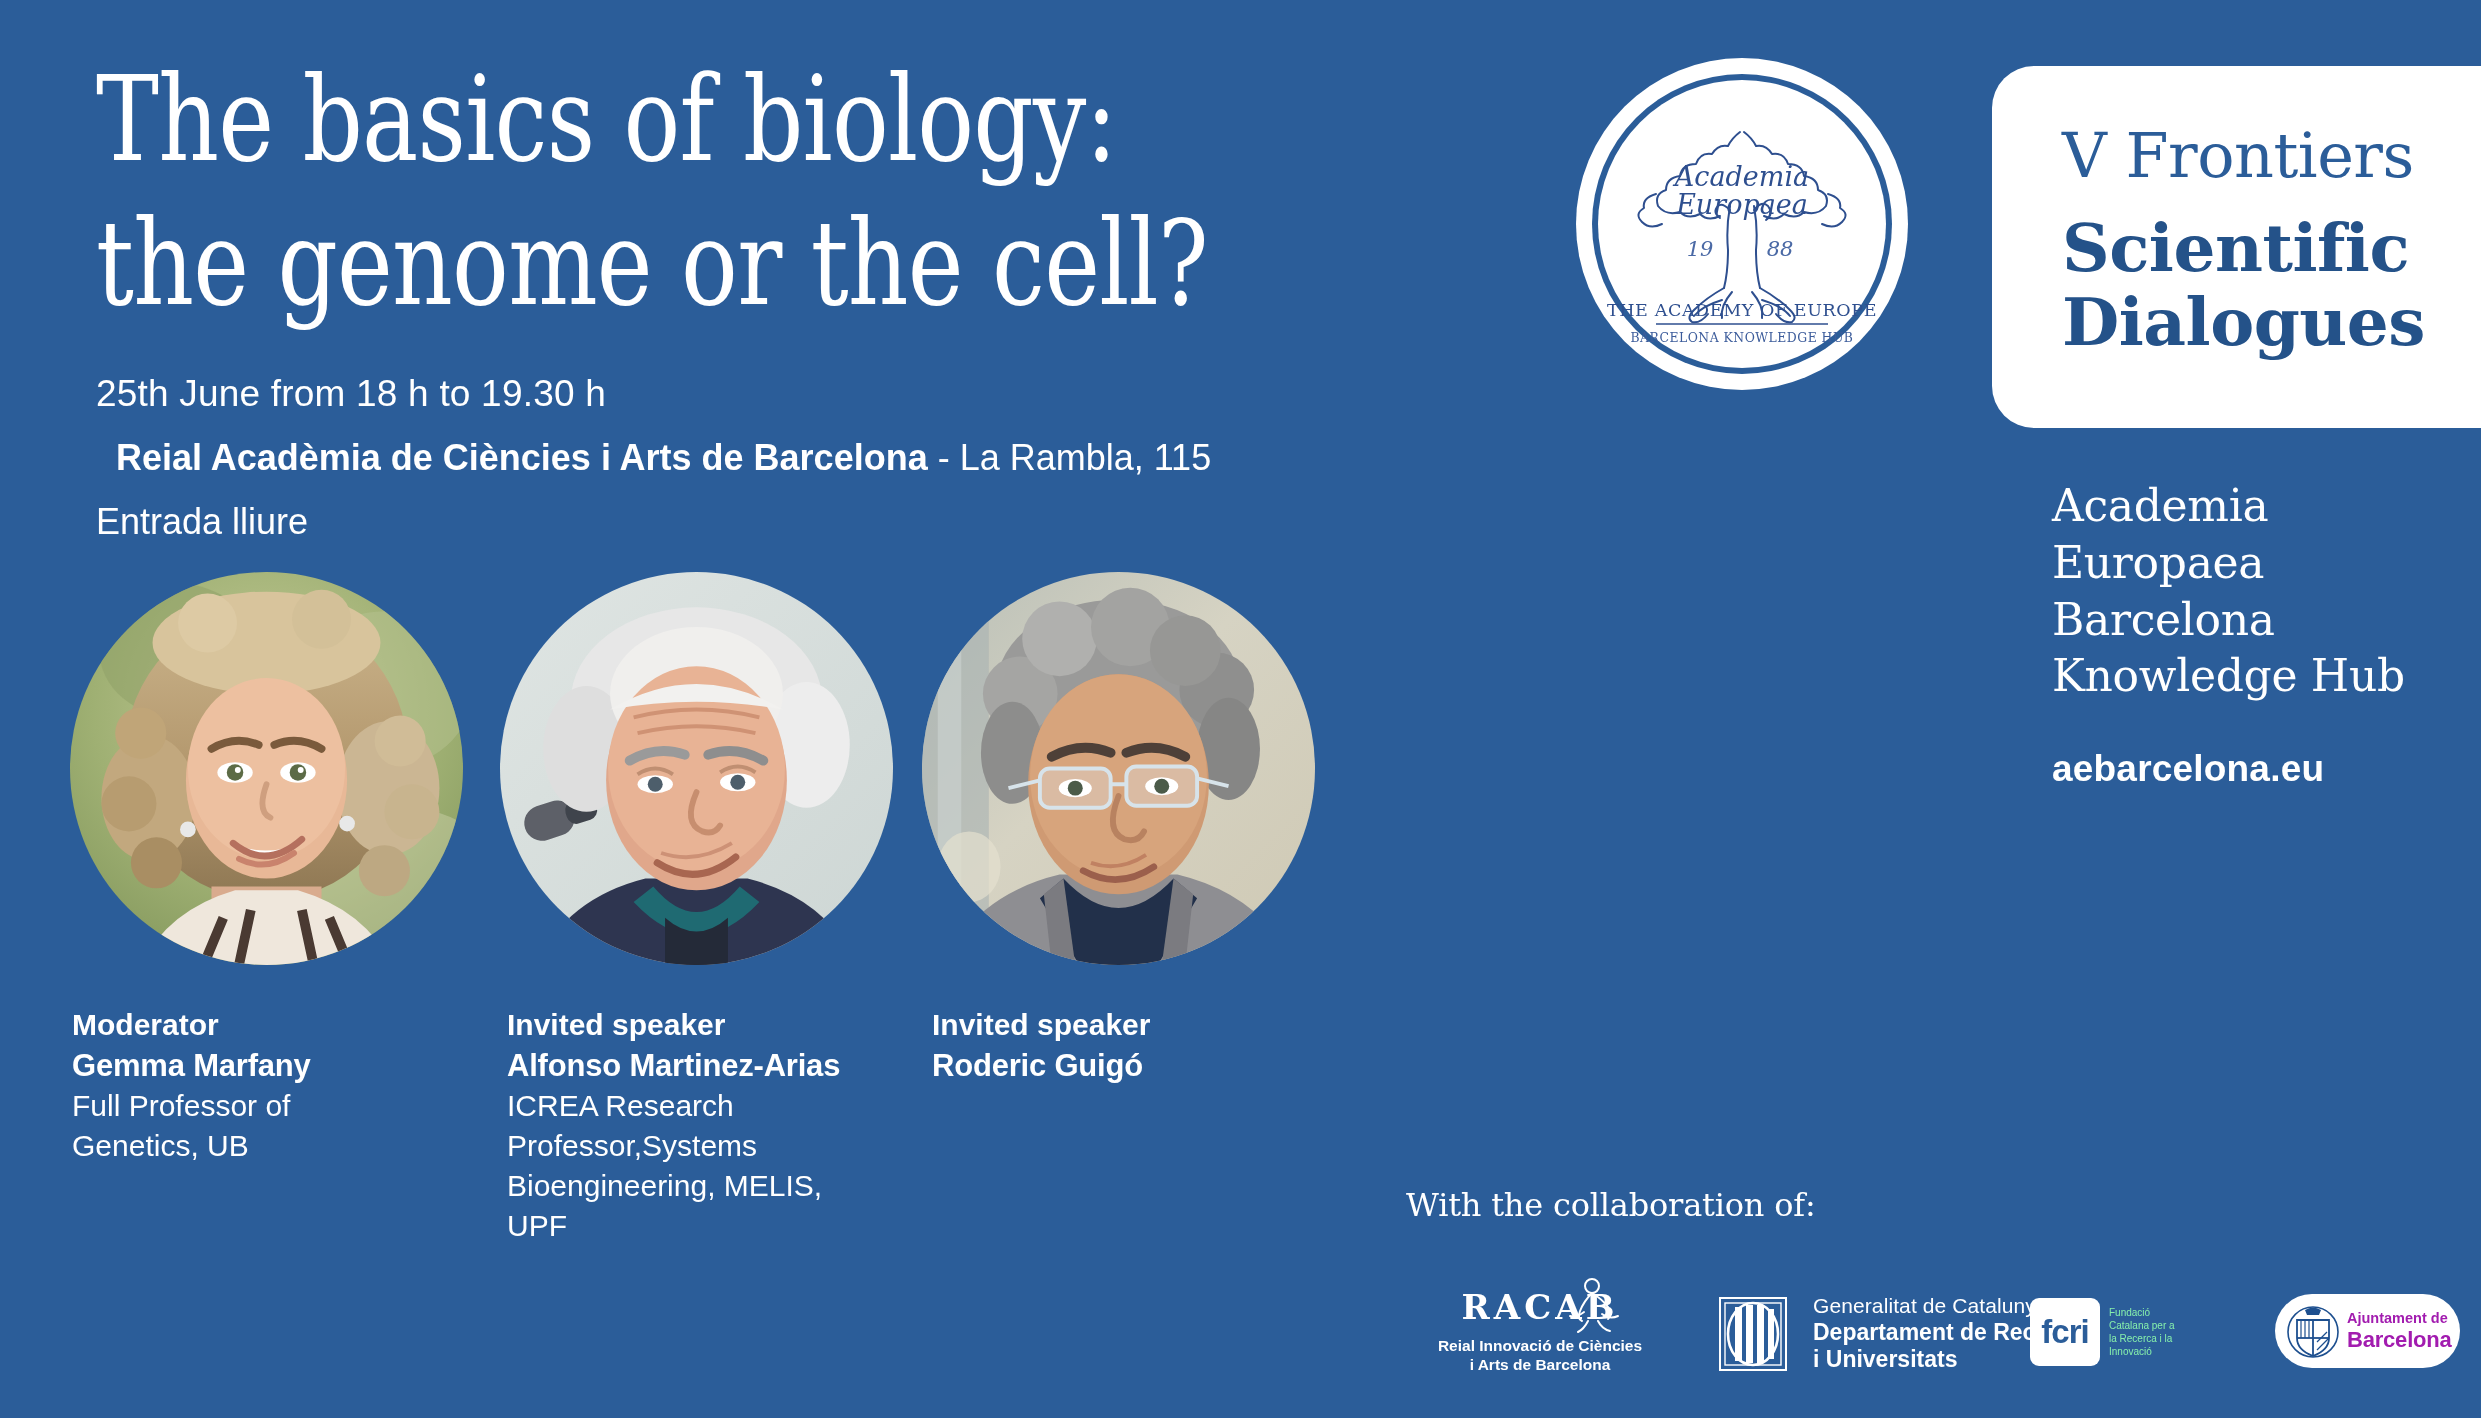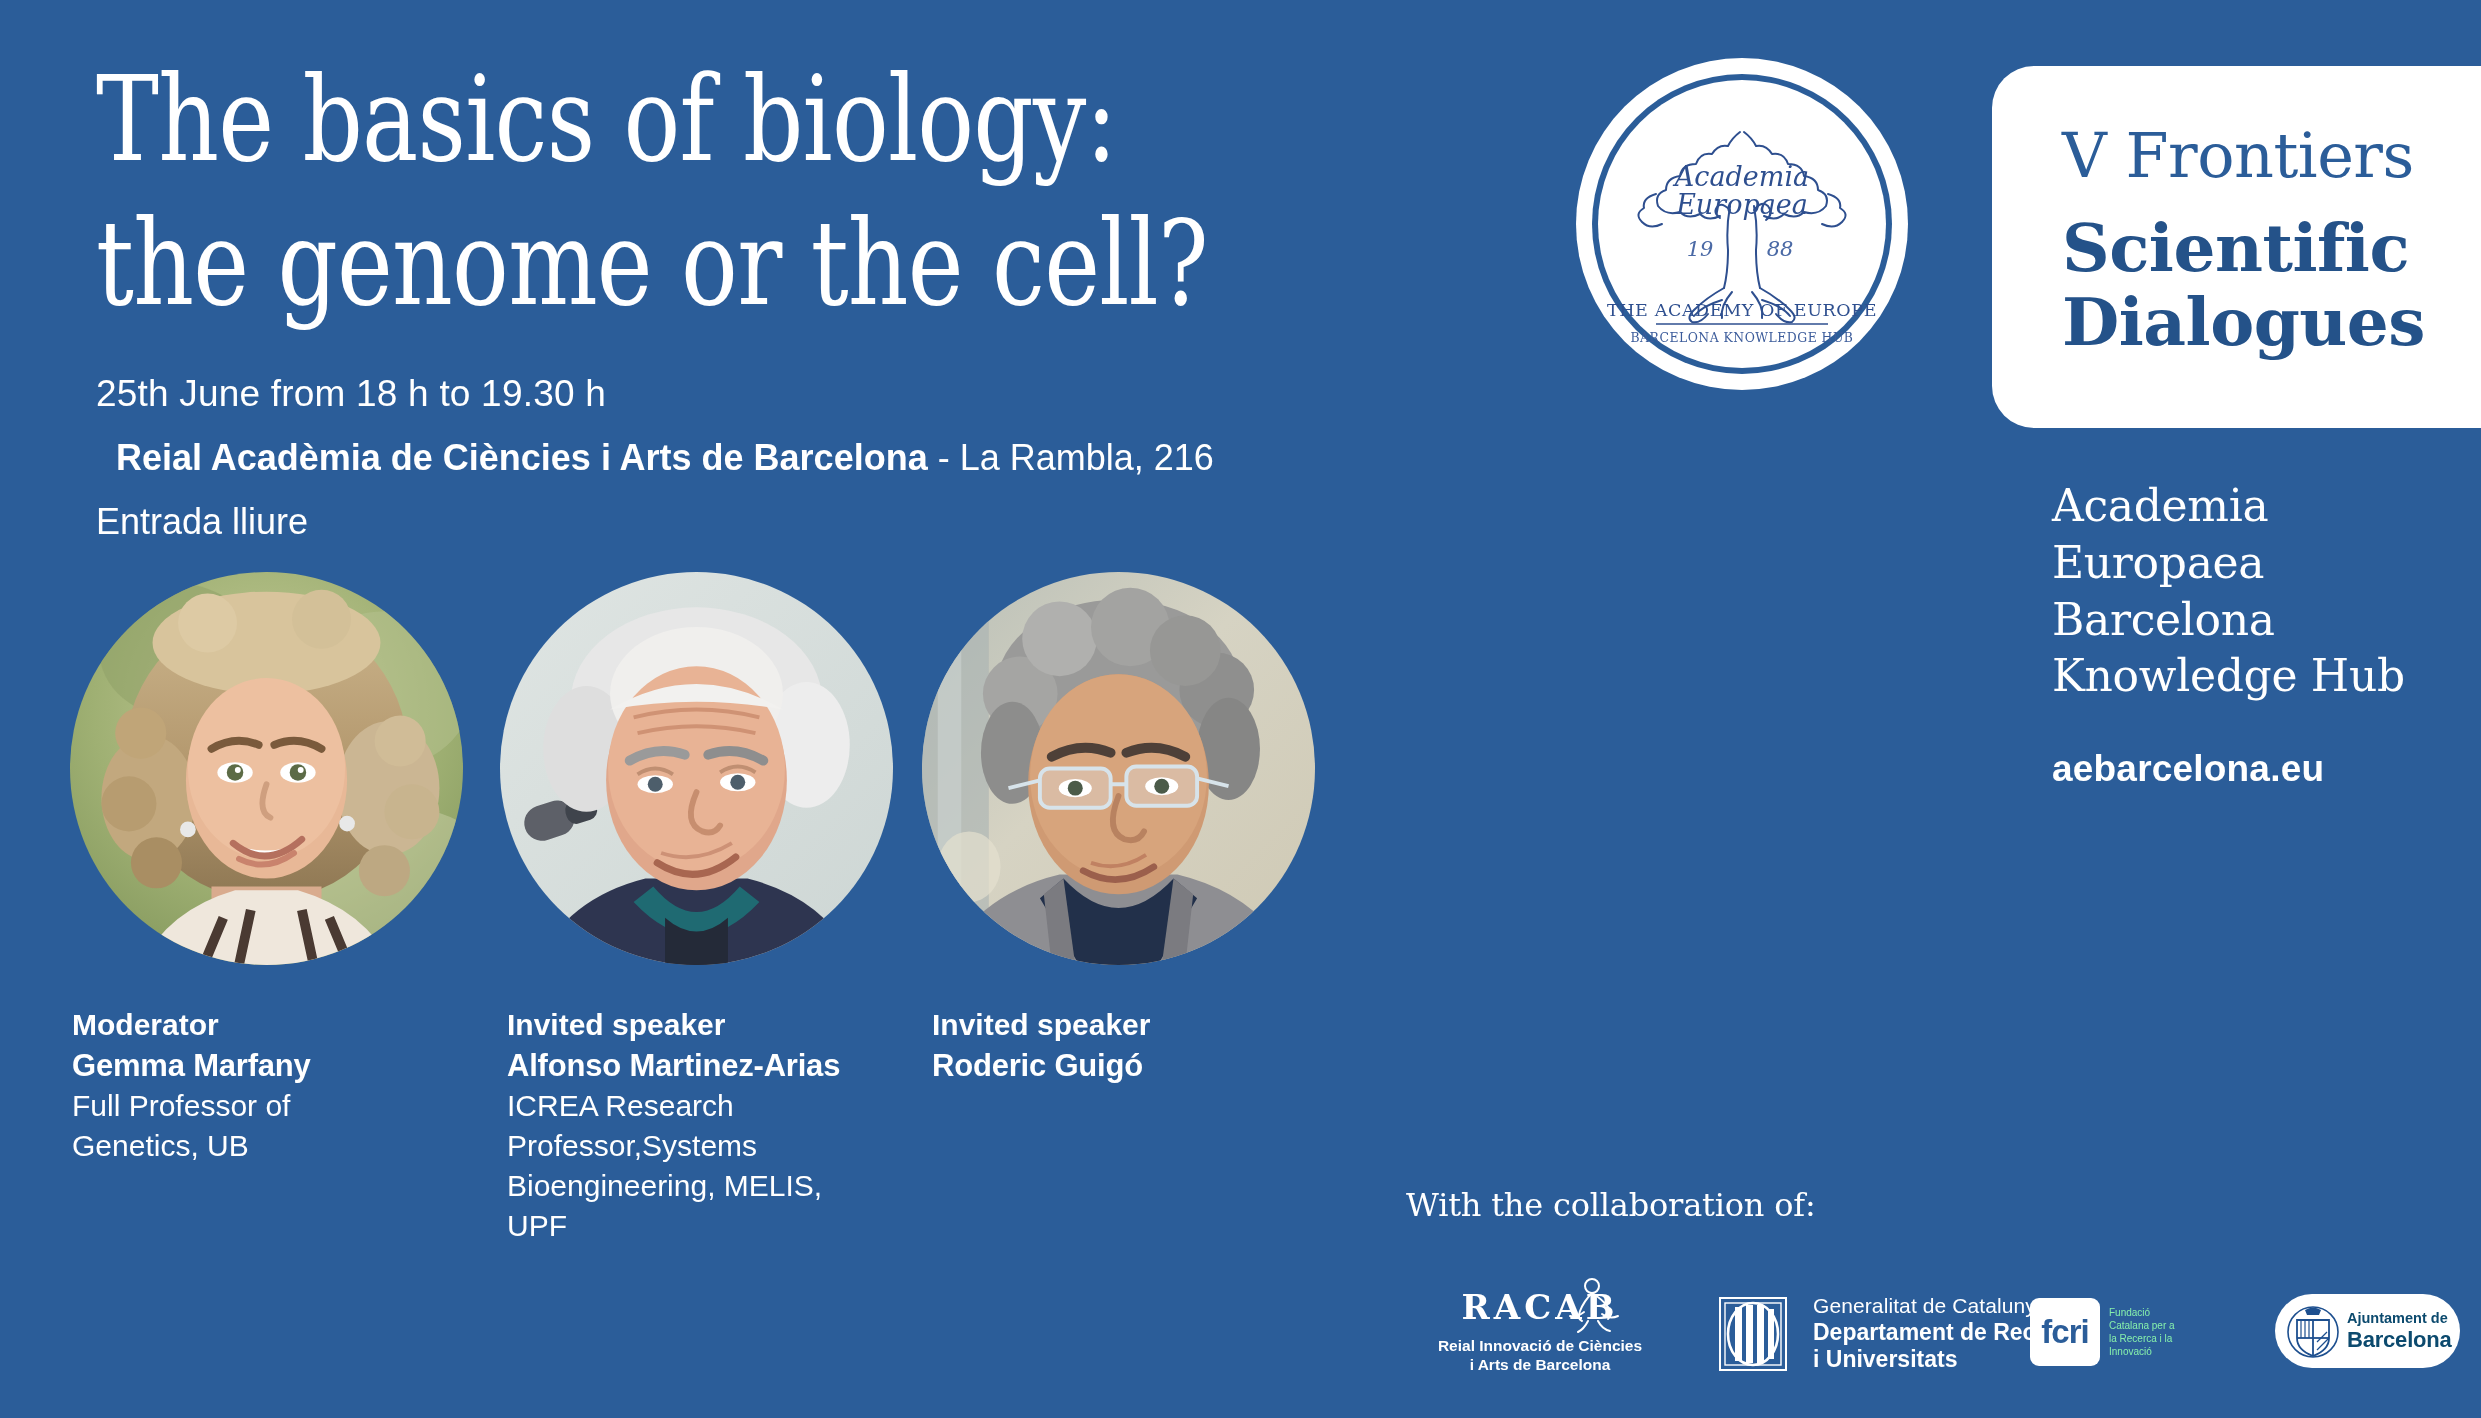--- a/index.html
+++ b/index.html
@@ -129,37 +129,37 @@
   }
   .fcri .ftext{color:#86efac;font-size:10px;line-height:1.32;font-weight:400;}
 
   
   .ajun{
     left:845px;top:4px;width:185px;height:74px;background:#ffffff;
     border-radius:37px;display:flex;align-items:center;gap:8px;
     padding-left:12px;box-sizing:border-box;
   }
   .ajun .crest{width:52px;height:58px;}
-  .ajun .atext{color:#0c4a6e;line-height:1.16;}
+  .ajun .atext{color:#a21caf;line-height:1.16;}
   .ajun .a1{font-size:14.5px;font-weight:700;}
   .ajun .a2{font-size:22px;font-weight:700;letter-spacing:-.2px;}
 </style>
 </head>
 <body>
 
 <div class="poster">
 
   <div class="title">
     <span class="l1">The basics of biology:</span>
     <span class="l2">the genome or the cell?</span>
   </div>
 
   <div class="meta">
     <div class="line date">25th June from 18 h to 19.30 h</div>
-    <div class="line venue"><b>Reial Acadèmia de Ciències i Arts de Barcelona</b><span class="sub"> - La Rambla, 216</span></div>
+    <div class="line venue"><b>Reial Acadèmia de Ciències i Arts de Barcelona</b><span class="sub"> - La Rambla, 115</span></div>
     <div class="line free">Entrada lliure</div>
   </div>
 
   <div class="portraits">
 
     <div class="ph p1">
       <svg viewBox="0 0 200 200" preserveAspectRatio="xMidYMid slice" aria-hidden="true">
         <defs>
           <radialGradient id="bg1" cx="50%" cy="35%" r="80%">
             <stop offset="0%" stop-color="#c6cc9a"></stop>

